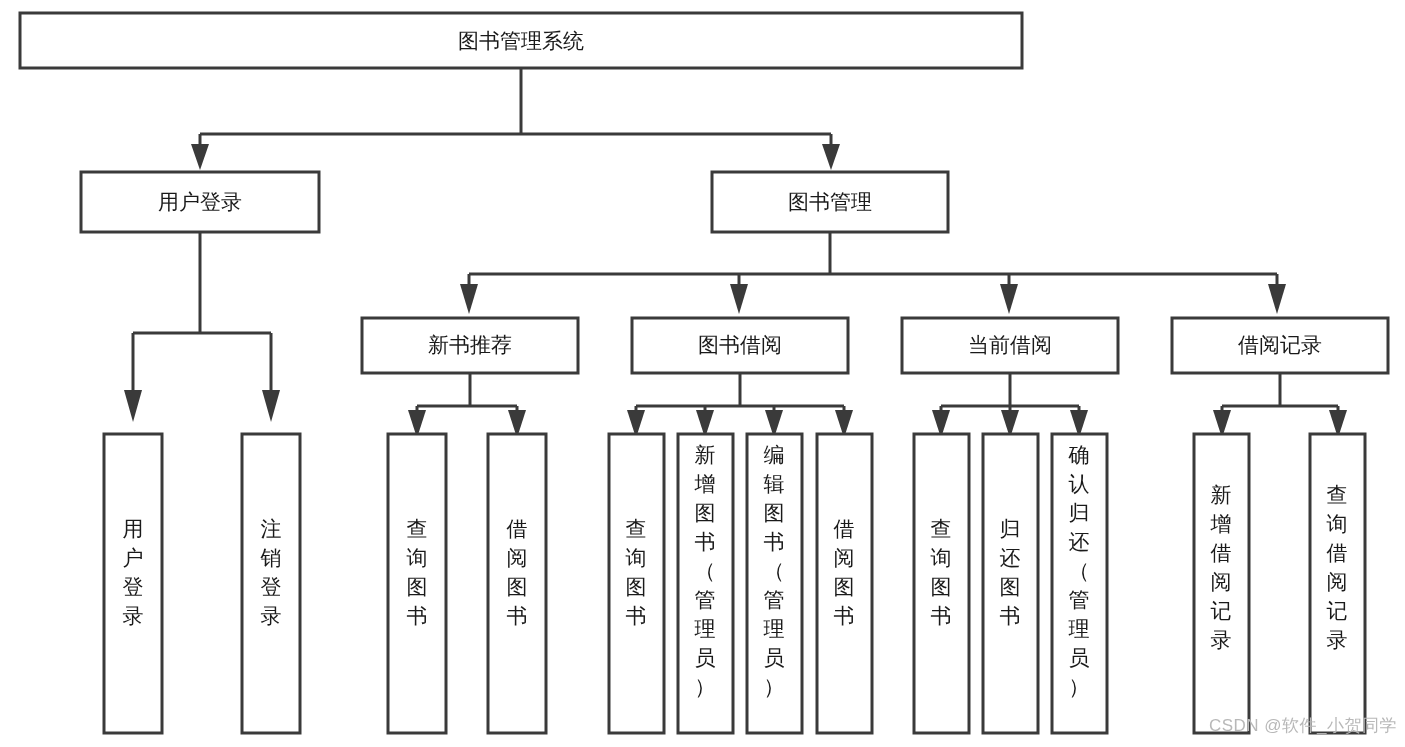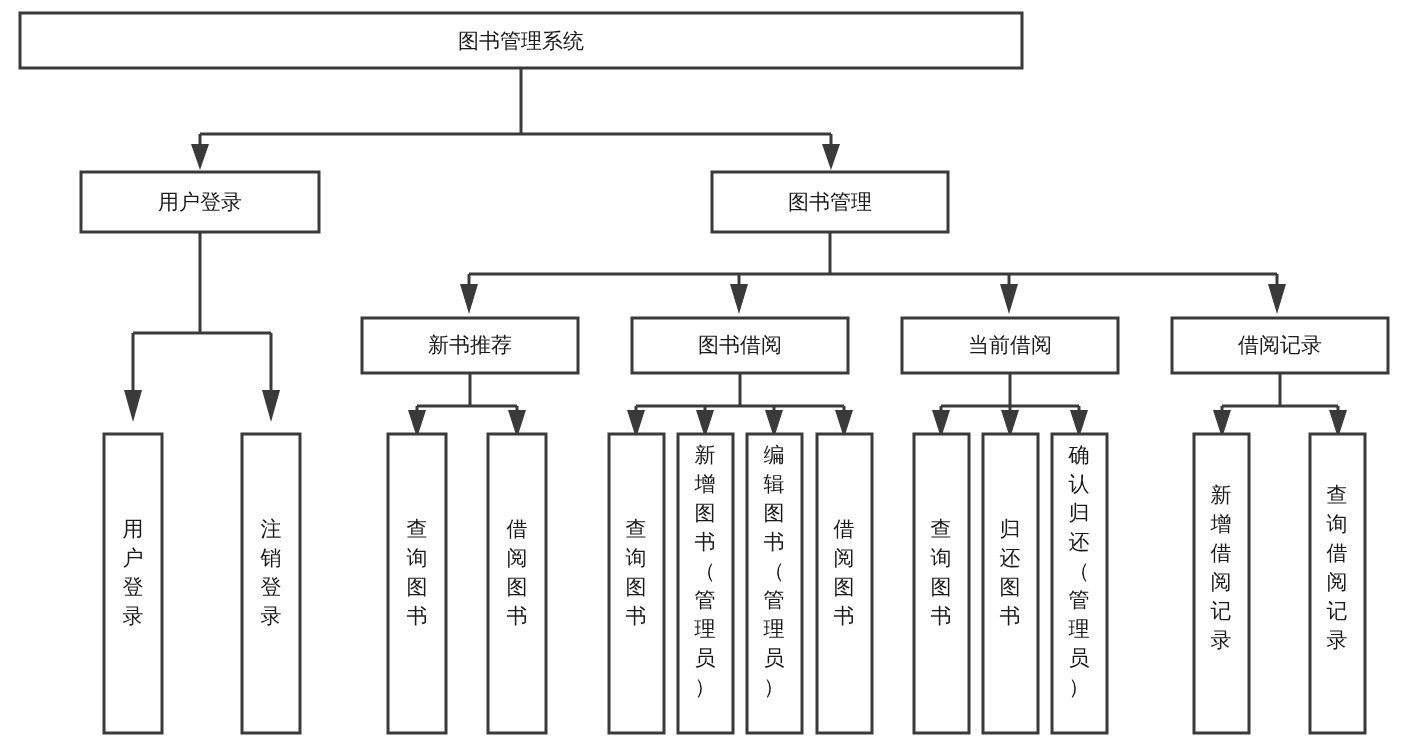--- a/index.html
+++ b/index.html
@@ -234,14 +234,15 @@
       <rect class="node-box" x="1194" y="434" width="55" height="299"></rect>
       <text class="node-label-v" x="1221" y="502"><tspan x="1221" dy="0">新</tspan><tspan x="1221" dy="29">增</tspan><tspan x="1221" dy="29">借</tspan><tspan x="1221" dy="29">阅</tspan><tspan x="1221" dy="29">记</tspan><tspan x="1221" dy="29">录</tspan></text>
     </g>
     <g>
       <rect class="node-box" x="1310" y="434" width="55" height="299"></rect>
       <text class="node-label-v" x="1337" y="502"><tspan x="1337" dy="0">查</tspan><tspan x="1337" dy="29">询</tspan><tspan x="1337" dy="29">借</tspan><tspan x="1337" dy="29">阅</tspan><tspan x="1337" dy="29">记</tspan><tspan x="1337" dy="29">录</tspan></text>
     </g>
 
   </svg>
 
+  <div class="watermark">CSDN @软件_小贺同学</div>
 
 </div>
 
 </body></html>

